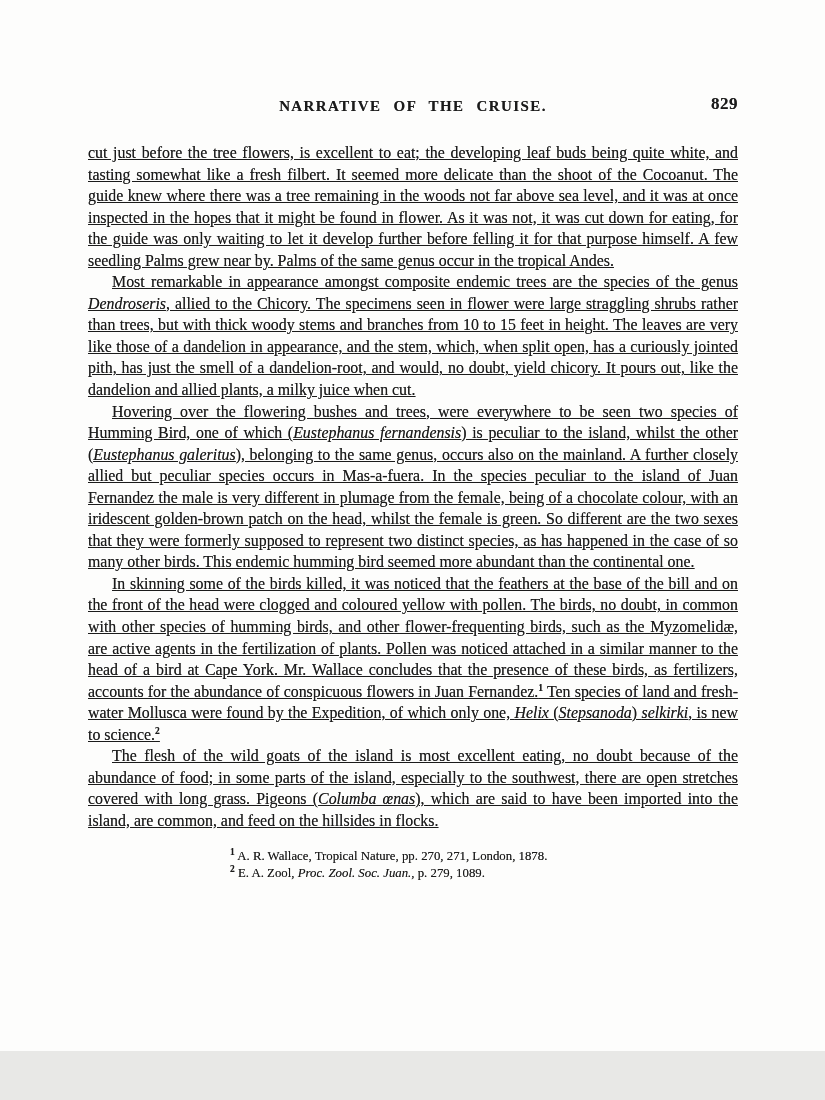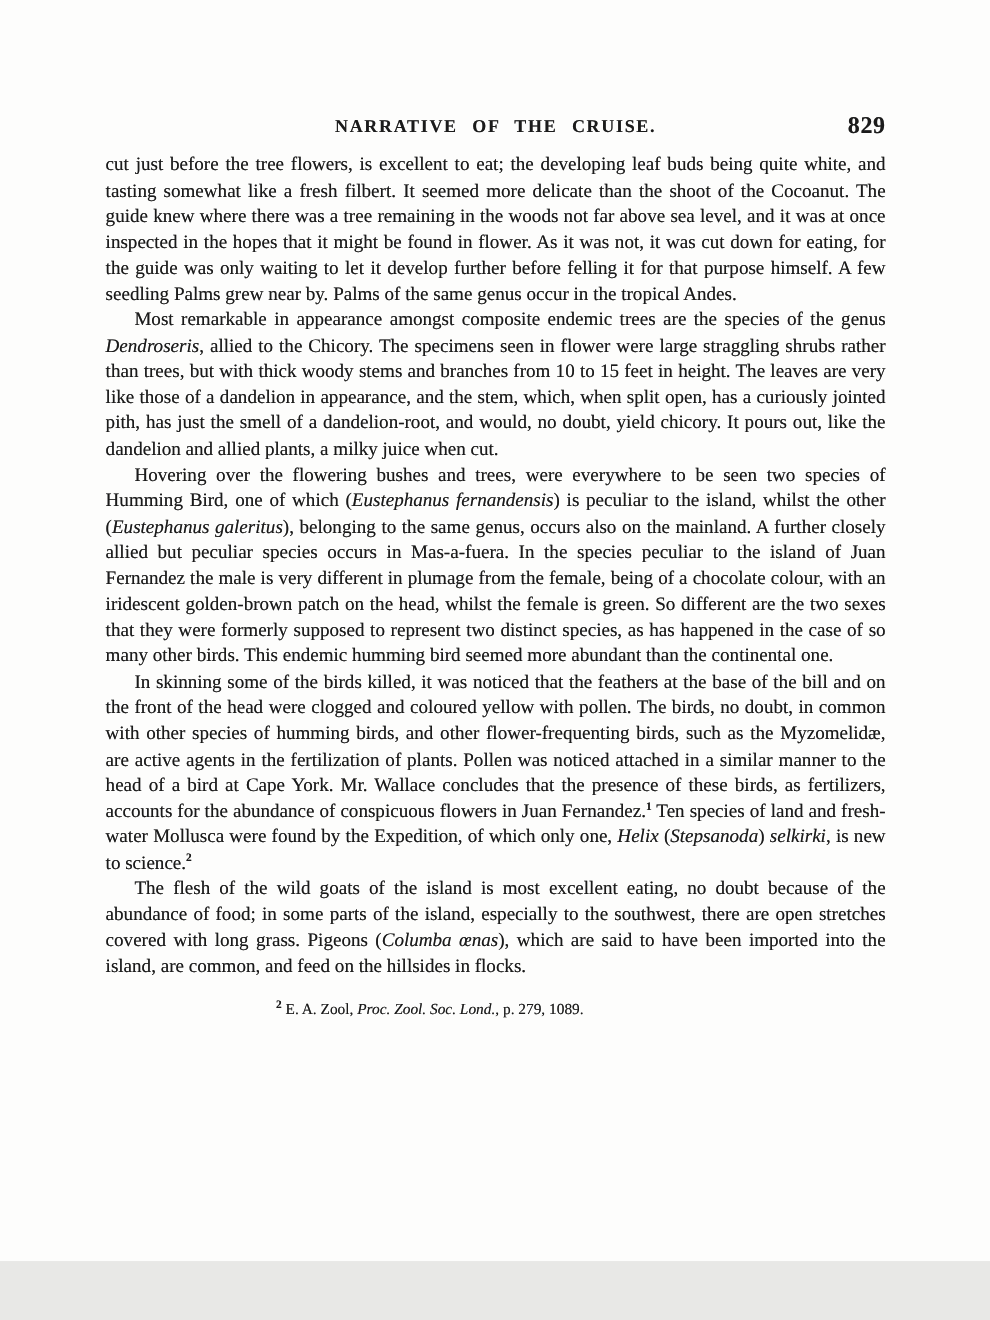--- a/index.html
+++ b/index.html
@@ -33,31 +33,32 @@
     line-height: 19px;
     letter-spacing: 1.4px;
     word-spacing: 7px;
     font-weight: bold;
     text-shadow: 0 0 0.4px rgba(20,20,20,0.55);
   }
   .page-number {
     position: absolute;
     right: 0;
     top: -3px;
-    font-size: 20px;
+    font-size: 17px;
     font-weight: bold;
     letter-spacing: 0.5px;
     text-shadow: 0 0 0.4px rgba(20,20,20,0.55);
   }
   .body-text {
-    margin-top: 10px;
+    margin-top: 25px;
     font-size: 15.9px;
     line-height: 21.55px;
     text-align: justify;
     text-shadow: 0 0 0.45px rgba(25,25,25,0.65);
+    text-decoration: underline;
   }
   p.para {
     margin: 0;
     padding: 0;
   }
   p.para.indent {
     text-indent: 24px;
   }
   .body-text sup, .footnotes sup {
     font-size: 9.5px;
@@ -88,17 +89,18 @@
 
     <div class="body-text">
         <p class="para"><span>cut just before the tree flowers, is excellent to eat; the developing leaf buds being quite white, and tasting somewhat like a fresh filbert. It seemed more delicate than the shoot of the Cocoanut. The guide knew where there was a tree remaining in the woods not far above sea level, and it was at once inspected in the hopes that it might be found in flower. As it was not, it was cut down for eating, for the guide was only waiting to let it develop further before felling it for that purpose himself. A few seedling Palms grew near by. Palms of the same genus occur in the tropical Andes.</span></p>
         <p class="para indent"><span>Most remarkable in appearance amongst composite endemic trees are the species of the genus </span><i>Dendroseris</i><span>, allied to the Chicory. The specimens seen in flower were large straggling shrubs rather than trees, but with thick woody stems and branches from 10 to 15 feet in height. The leaves are very like those of a dandelion in appearance, and the stem, which, when split open, has a curiously jointed pith, has just the smell of a dandelion-root, and would, no doubt, yield chicory. It pours out, like the dandelion and allied plants, a milky juice when cut.</span></p>
         <p class="para indent"><span>Hovering over the flowering bushes and trees, were everywhere to be seen two species of Humming Bird, one of which (</span><i>Eustephanus fernandensis</i><span>) is peculiar to the island, whilst the other (</span><i>Eustephanus galeritus</i><span>), belonging to the same genus, occurs also on the mainland. A further closely allied but peculiar species occurs in Mas-a-fuera. In the species peculiar to the island of Juan Fernandez the male is very different in plumage from the female, being of a chocolate colour, with an iridescent golden-brown patch on the head, whilst the female is green. So different are the two sexes that they were formerly supposed to represent two distinct species, as has happened in the case of so many other birds. This endemic humming bird seemed more abundant than the continental one.</span></p>
         <p class="para indent"><span>In skinning some of the birds killed, it was noticed that the feathers at the base of the bill and on the front of the head were clogged and coloured yellow with pollen. The birds, no doubt, in common with other species of humming birds, and other flower-frequenting birds, such as the Myzomelidæ, are active agents in the fertilization of plants. Pollen was noticed attached in a similar manner to the head of a bird at Cape York. Mr. Wallace concludes that the presence of these birds, as fertilizers, accounts for the abundance of conspicuous flowers in Juan Fernandez.</span><sup>1</sup><span> Ten species of land and fresh-water Mollusca were found by the Expedition, of which only one, </span><i>Helix</i><span> (</span><i>Stepsanoda</i><span>) </span><i>selkirki</i><span>, is new to science.</span><sup>2</sup></p>
         <p class="para indent"><span>The flesh of the wild goats of the island is most excellent eating, no doubt because of the abundance of food; in some parts of the island, especially to the southwest, there are open stretches covered with long grass. Pigeons (</span><i>Columba œnas</i><span>), which are said to have been imported into the island, are common, and feed on the hillsides in flocks.</span></p>
       </div>
 
     <div class="footnotes">
-        <p class="footnote"><sup>2</sup><span> E. A. Zool, </span><i>Proc. Zool. Soc. Lond.</i><span>, p. 279, 1089.</span></p>
+        <p class="footnote"><sup>1</sup><span> A. R. Wallace, Tropical Nature, pp. 270, 271, London, 1878.</span></p>
+        <p class="footnote"><sup>2</sup><span> E. A. Zool, </span><i>Proc. Zool. Soc. Juan.</i><span>, p. 279, 1089.</span></p>
       </div>
 
   </div>
 </div>
 
 </body></html>

